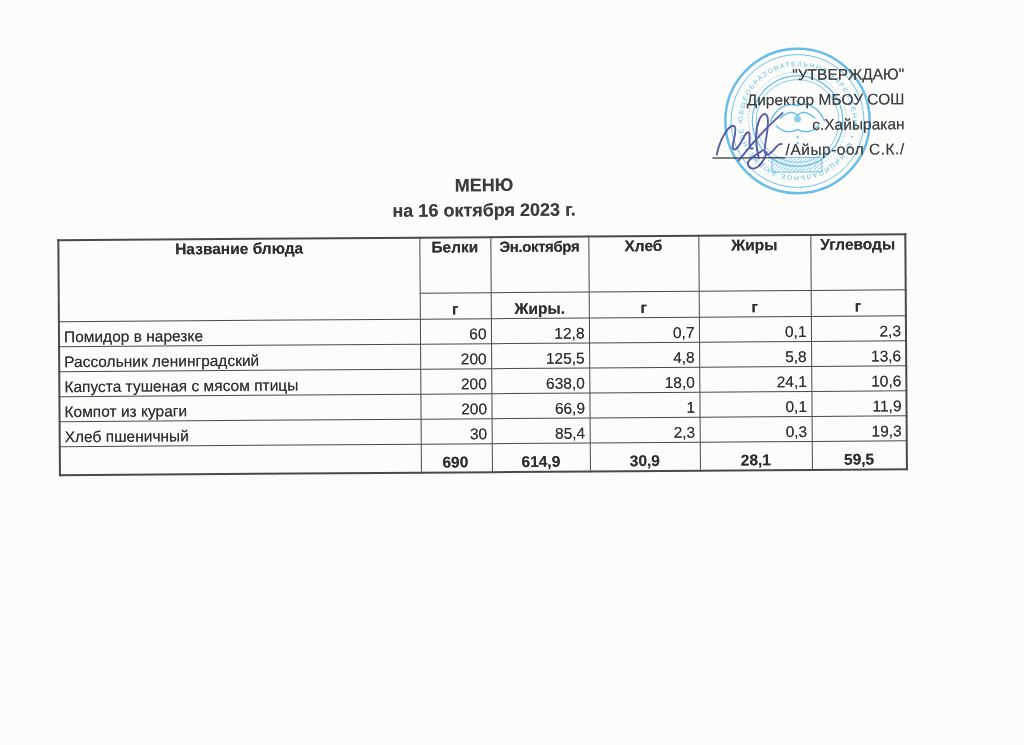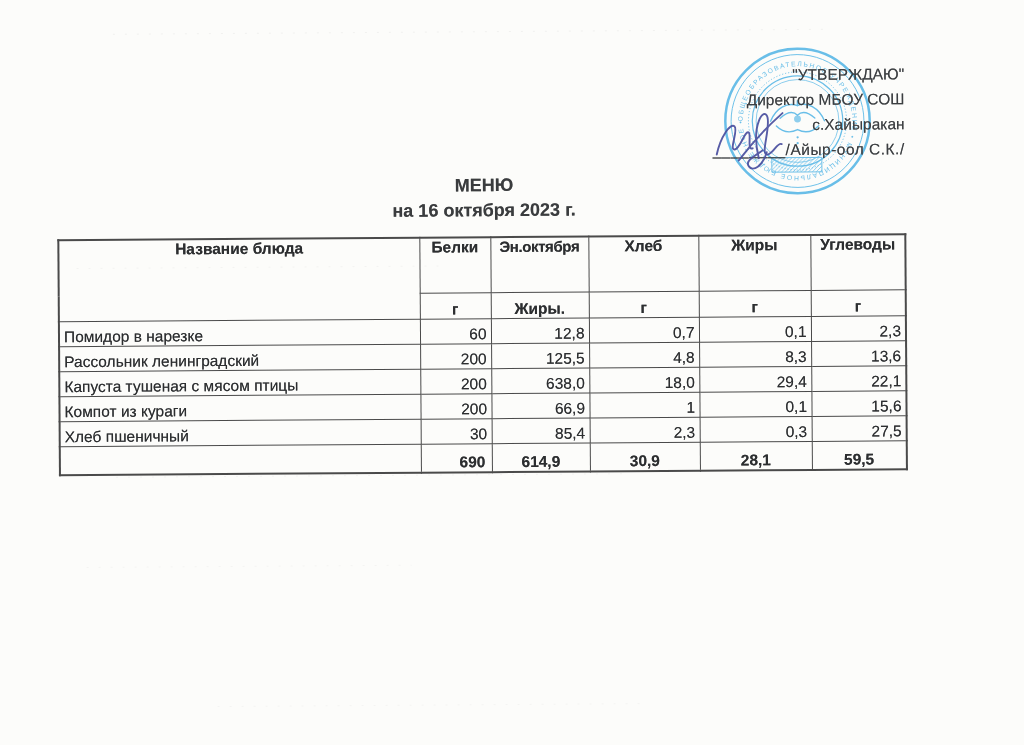--- a/index.html
+++ b/index.html
@@ -34,21 +34,21 @@
   table.menu th,table.menu td{border:1.6px solid var(--table-line,#4a4a4a);padding:0 4px;overflow:hidden;white-space:nowrap;}
   table.menu{border:2.2px solid var(--table-line,#4a4a4a);}
   thead th{font-weight:bold;}
   .h-main{height:54px;vertical-align:top;padding-top:5px;text-align:center;}
   .h-energy{font-size:15px;letter-spacing:-.4px;padding:5px 1px 0 1px;}
   .h-units th{height:25px;vertical-align:bottom;padding-bottom:3px;text-align:center;font-weight:bold;}
   tbody td{height:24px;vertical-align:bottom;padding-bottom:1px;}
   td.dish{text-align:left;padding-left:5px;}
   td.num{text-align:right;padding-right:6px;}
   tfoot td{height:27px;font-weight:bold;vertical-align:bottom;padding-bottom:3px;}
-  tfoot td.num{text-align:right;padding-right:6px;}
+  tfoot td.num{text-align:center;padding-right:6px;}
   tfoot td.ctr{text-align:center;}
 </style>
 </head>
 <body>
 
 <div class="page">
   <div class="sheet">
 
     <div class="noise" style="top:29px;left:110px;width:720px;"></div>
     <div class="noise" style="top:263px;left:72px;width:370px;opacity:.08;"></div>
@@ -140,46 +140,46 @@
           <td class="num">12,8</td>
           <td class="num">0,7</td>
           <td class="num">0,1</td>
           <td class="num">2,3</td>
         </tr>
         <tr>
           <td class="dish">Рассольник ленинградский</td>
           <td class="num">200</td>
           <td class="num">125,5</td>
           <td class="num">4,8</td>
-          <td class="num">8,3</td>
+          <td class="num">5,8</td>
           <td class="num">13,6</td>
         </tr>
         <tr>
           <td class="dish">Капуста тушеная с мясом птицы</td>
           <td class="num">200</td>
           <td class="num">638,0</td>
           <td class="num">18,0</td>
-          <td class="num">29,4</td>
-          <td class="num">22,1</td>
+          <td class="num">24,1</td>
+          <td class="num">10,6</td>
         </tr>
         <tr>
           <td class="dish">Компот из кураги</td>
           <td class="num">200</td>
           <td class="num">66,9</td>
           <td class="num">1</td>
           <td class="num">0,1</td>
-          <td class="num">15,6</td>
+          <td class="num">11,9</td>
         </tr>
         <tr>
           <td class="dish">Хлеб пшеничный</td>
           <td class="num">30</td>
           <td class="num">85,4</td>
           <td class="num">2,3</td>
           <td class="num">0,3</td>
-          <td class="num">27,5</td>
+          <td class="num">19,3</td>
         </tr>
       </tbody>
       <tfoot>
         <tr>
           <td></td>
           <td class="num">690</td>
           <td class="ctr">614,9</td>
           <td class="ctr">30,9</td>
           <td class="ctr">28,1</td>
           <td class="ctr">59,5</td>

